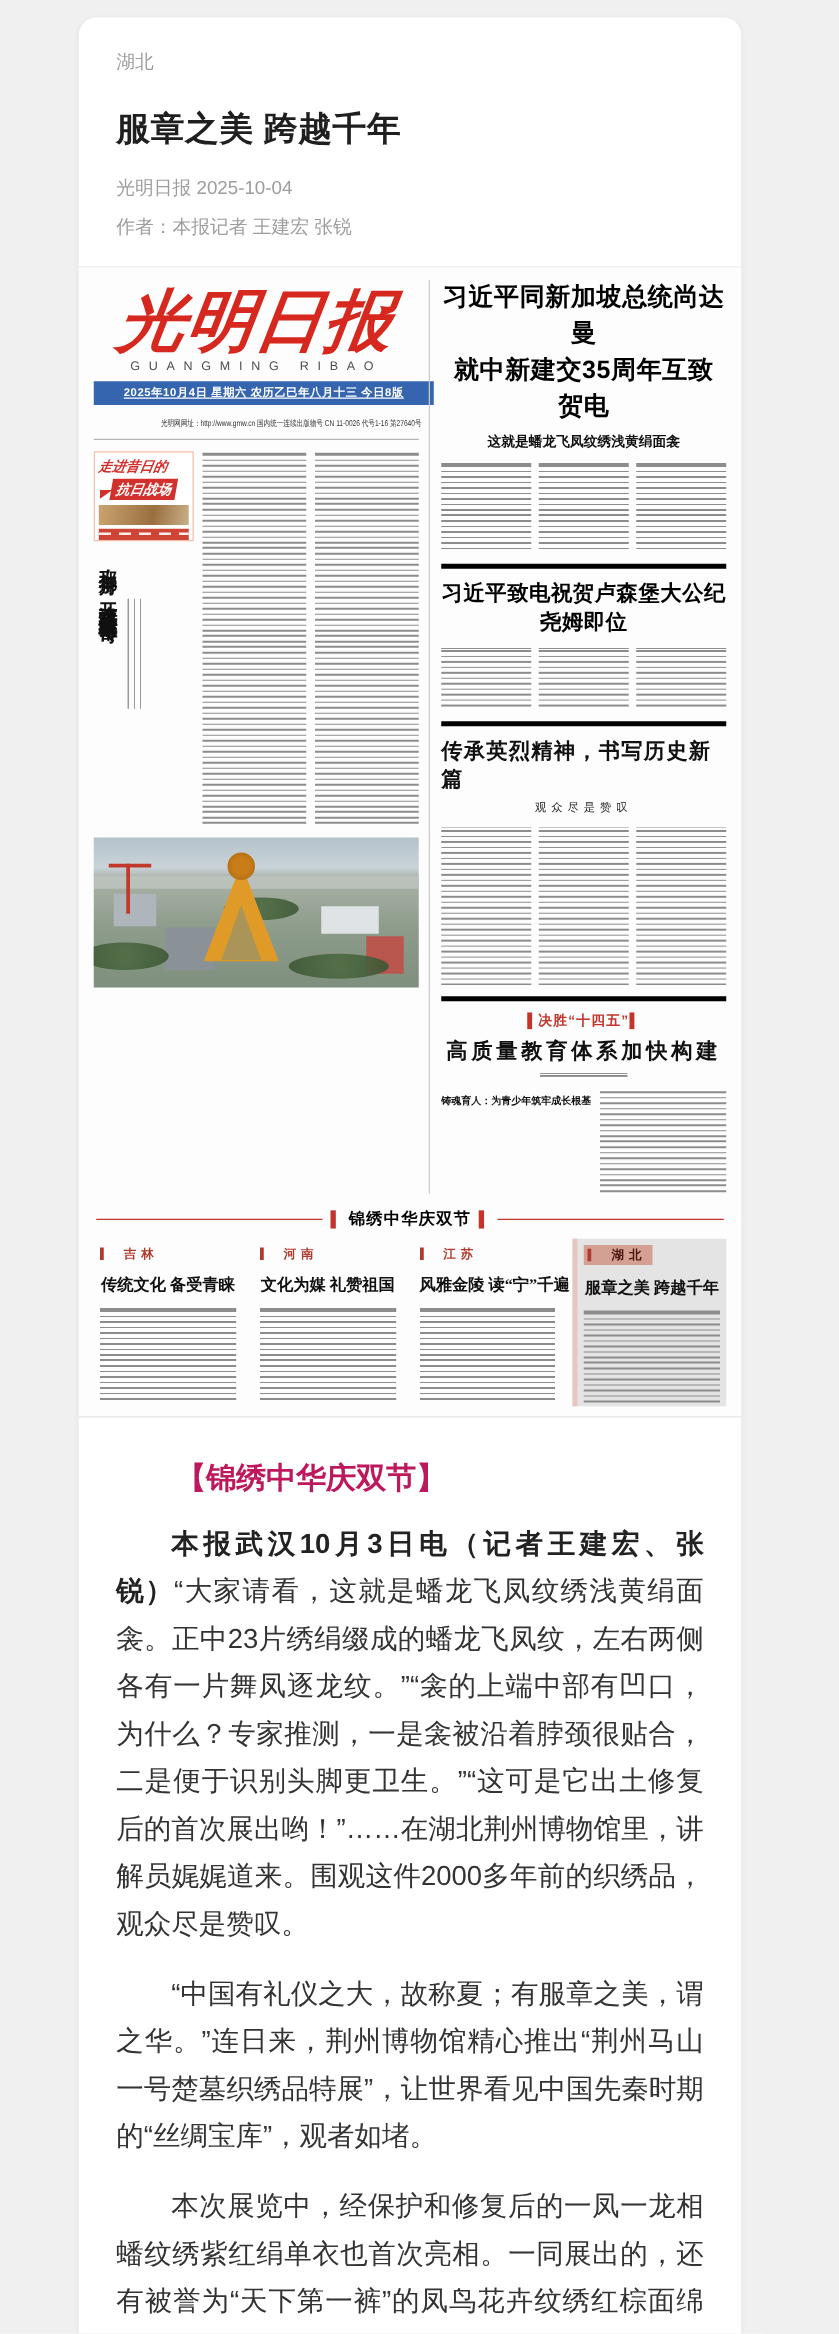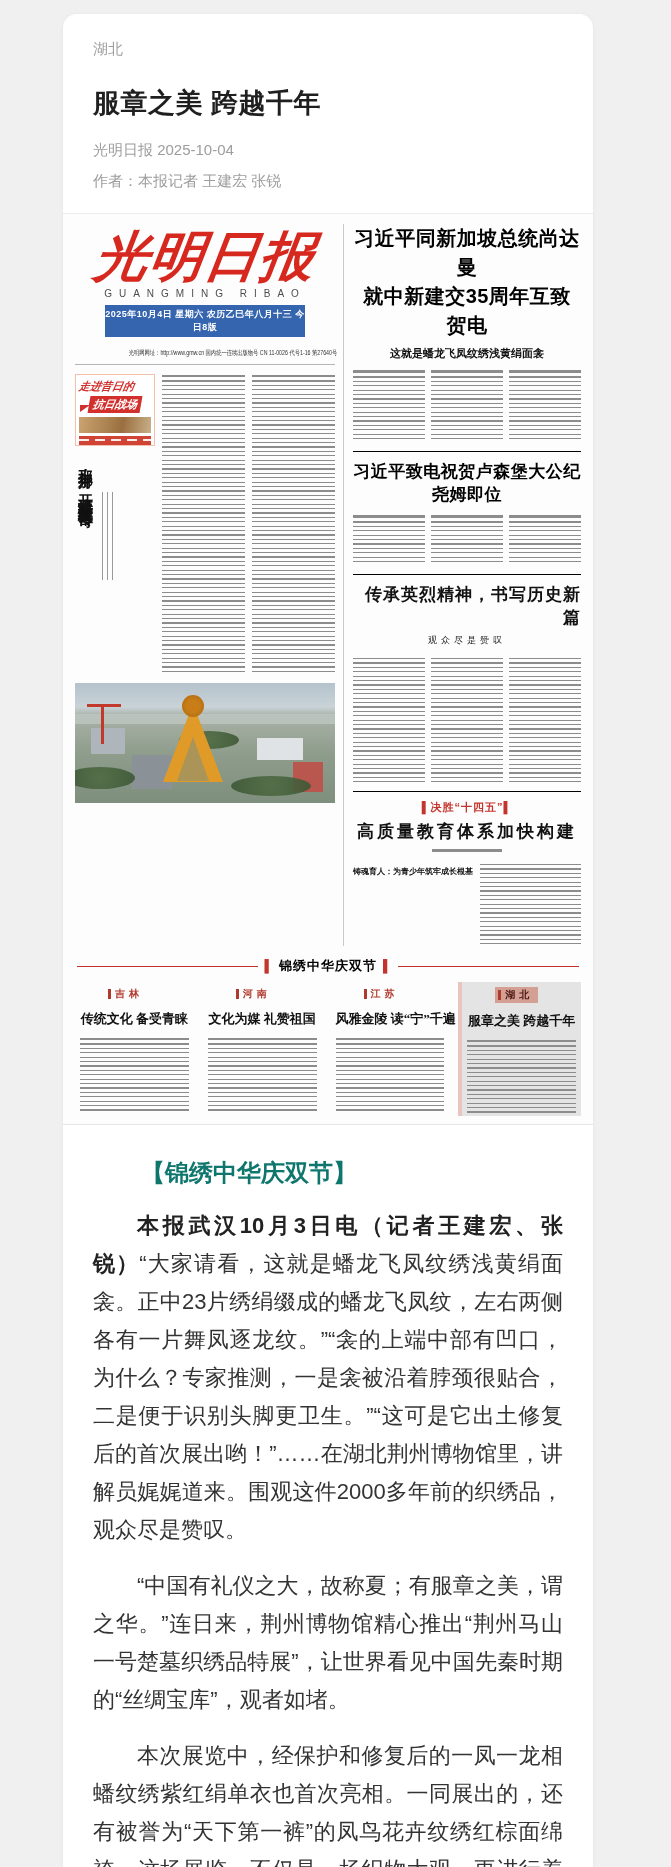--- a/index.html
+++ b/index.html
@@ -33,22 +33,22 @@
 
   
   .masthead-wrap{text-align:center;padding-top:4px;}
   .masthead{
     font-family:"DejaVu Serif","Liberation Serif",serif;
     font-style:italic;font-weight:bold;font-size:54px;line-height:1.05;
     color:#d6281e;transform:skewX(-8deg);letter-spacing:1px;
   }
   .masthead-latin{font-size:10px;letter-spacing:7px;color:#4d4d4d;margin-top:3px;}
   .datebar{
-    margin:6px auto 0 auto;width:200px;background:#3565ae;color:#ffffff;
-    font-size:9px;font-weight:bold;padding:3px 0;text-align:center;letter-spacing:.5px;
+    margin:6px auto 0 auto;width:272px;background:#3565ae;color:#ffffff;
+    font-size:9px;font-weight:bold;padding:3px 0;text-align:center;letter-spacing:.5px;text-decoration:underline;
   }
   .infoline-wrap{margin-top:4px;text-align:center;}
   .infoline{
     display:inline-block;font-size:8px;color:#333;white-space:nowrap;
     transform:scale(.66,.85);transform-origin:center;
   }
   .rule-h{border-top:1px solid #b5b5b5;margin-top:5px;}
 
   
   .mt{
@@ -105,55 +105,55 @@
     border-left:16px solid transparent;border-right:16px solid transparent;
     border-bottom:44px solid #7f8f7e;opacity:.55;}
   .frame-top{position:absolute;left:calc(34% + 19px);top:10%;width:22px;height:22px;border-radius:50%;
     background:radial-gradient(circle,#c87d18 40%,#a96510);}
 
   
   .s1-head{font-size:20px;font-weight:800;color:#000;text-align:center;line-height:1.45;letter-spacing:.5px;}
   .s1-sub{font-size:11px;font-weight:700;color:#111;text-align:center;margin-top:6px;}
   .threecol{display:flex;gap:6px;margin-top:9px;}
   .threecol .mtcol{flex:1;}
-  .story{border-top:1px solid #000000;margin-top:9px;padding-top:8px;}
+  .story{border-top:4px solid #000000;margin-top:9px;padding-top:8px;}
   .s2-head{font-size:17px;font-weight:800;color:#000;text-align:center;letter-spacing:.5px;}
   .s3-head{font-family:"Liberation Serif","DejaVu Serif",serif;font-size:17px;font-weight:800;color:#111;
-    text-align:right;letter-spacing:1px;}
+    text-align:left;letter-spacing:1px;}
   .s3-byline{font-size:9px;color:#222;text-align:center;margin-top:5px;letter-spacing:4px;}
   .s4-tag{font-size:11px;font-weight:800;color:#c3342c;text-align:center;letter-spacing:1px;}
   .s4-head{font-family:"Liberation Serif","DejaVu Serif",serif;font-size:17px;font-weight:800;color:#111;
     text-align:center;letter-spacing:3px;margin-top:5px;}
   .s4-byline{width:70px;height:6px;margin:6px auto 0 auto;}
   .s4-body{display:flex;gap:7px;margin-top:7px;height:84px;}
   .s4-body .col{flex:1;display:flex;flex-direction:row;}
   .s4-inset{font-size:8px;font-weight:800;color:#111;text-align:center;margin:4px 0;white-space:nowrap;}
   .mark{display:inline-block;}
 
   
   .strip-divider{display:flex;align-items:center;gap:6px;margin:11px 2px 7px 2px;}
   .sd-line{flex:1;border-top:1px solid #c3342c;}
   .sd-label{font-size:13px;font-weight:800;color:#000000;letter-spacing:1px;white-space:nowrap;}
   .sd-mark{color:#c3342c;font-size:12px;font-weight:800;}
   .strip{display:flex;gap:9px;height:134px;}
   .scol{flex:1;padding:5px 5px 0 5px;box-sizing:border-box;min-width:0;}
   .scol.hl{background:#e4e4e5;border-left:4px solid #e7c6bf;}
-  .stag{display:flex;align-items:center;gap:4px;width:max-content;margin-left:28px;}
+  .stag{display:flex;align-items:center;gap:16px;width:max-content;}
   .stag-bar{width:3px;height:10px;background:#b03a2e;}
   .stag-text{font-family:"Liberation Serif","DejaVu Serif",serif;font-size:10px;font-weight:800;
     color:#b03a2e;letter-spacing:4px;}
   .scol.hl .stag{background:#d3a093;padding:1px 5px 1px 3px;}
   .scol.hl .stag-text{color:#4a1510;}
   .shead{font-family:"Liberation Serif","DejaVu Serif",serif;font-size:13px;font-weight:800;color:#111;
     text-align:center;margin-top:9px;white-space:nowrap;}
   .sbody{margin-top:9px;height:76px;}
 
   
   .art{padding:0 30px 40px 30px;}
-  .sec-head{font-size:24px;font-weight:800;color:#0f766e;margin-top:32px;text-indent:2em;}
+  .sec-head{font-size:24px;font-weight:800;color:#be185d;margin-top:32px;text-indent:2em;}
   .art p{font-size:22px;line-height:38px;color:#333;text-align:justify;text-indent:2em;margin:18px 0 0 0;}
   .art p b{color:#222;}
 </style>
 </head>
 <body>
 
 <div class="card">
 
   <div class="card-head">
     <div class="category">湖北</div>

